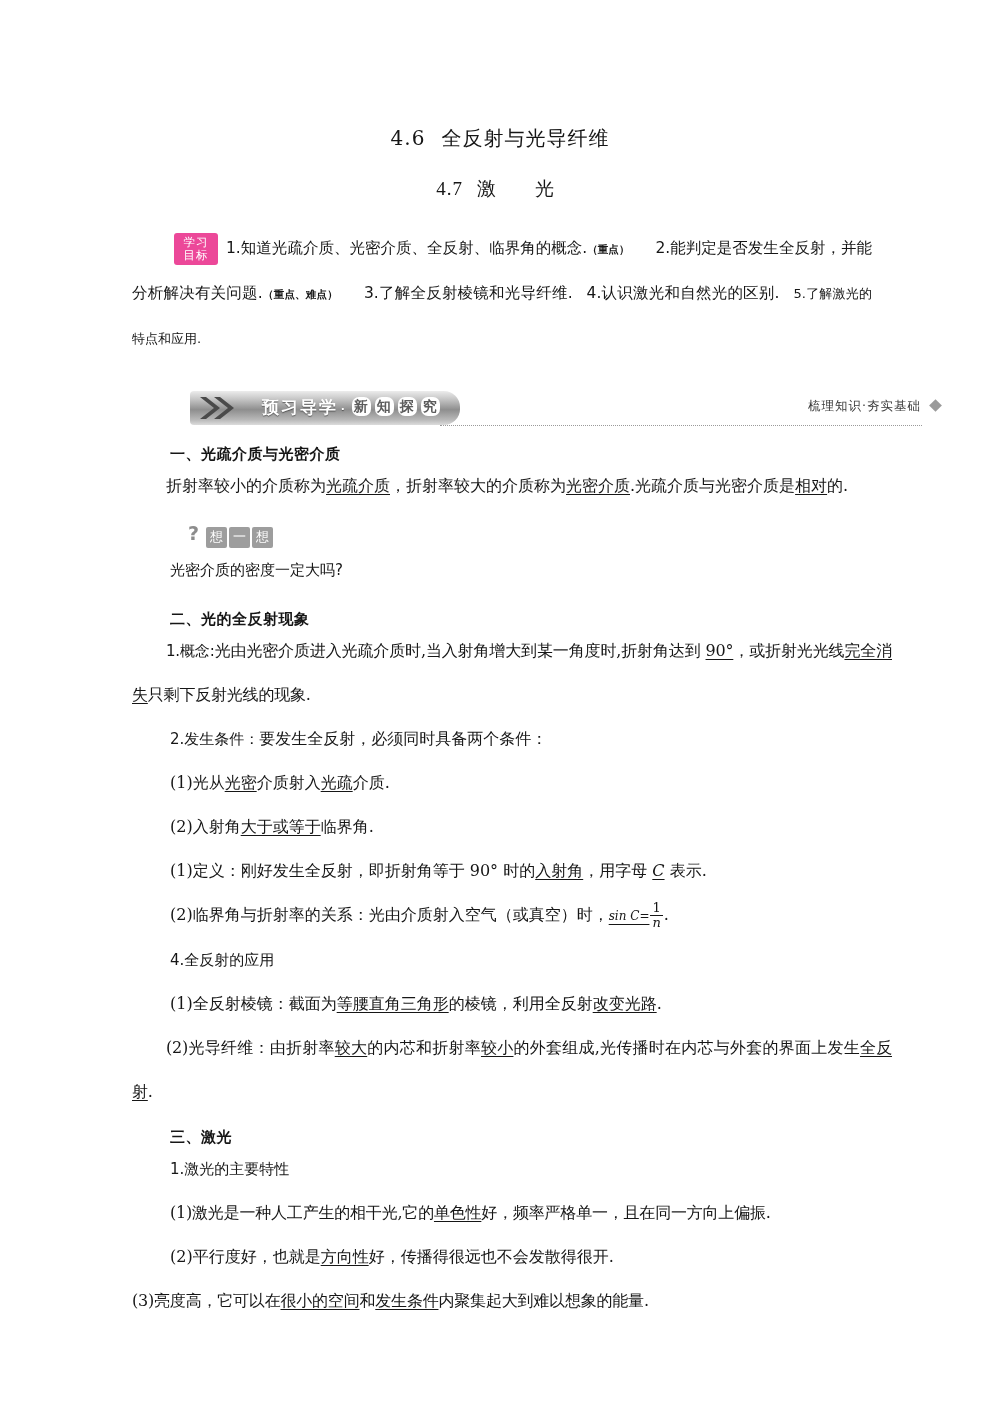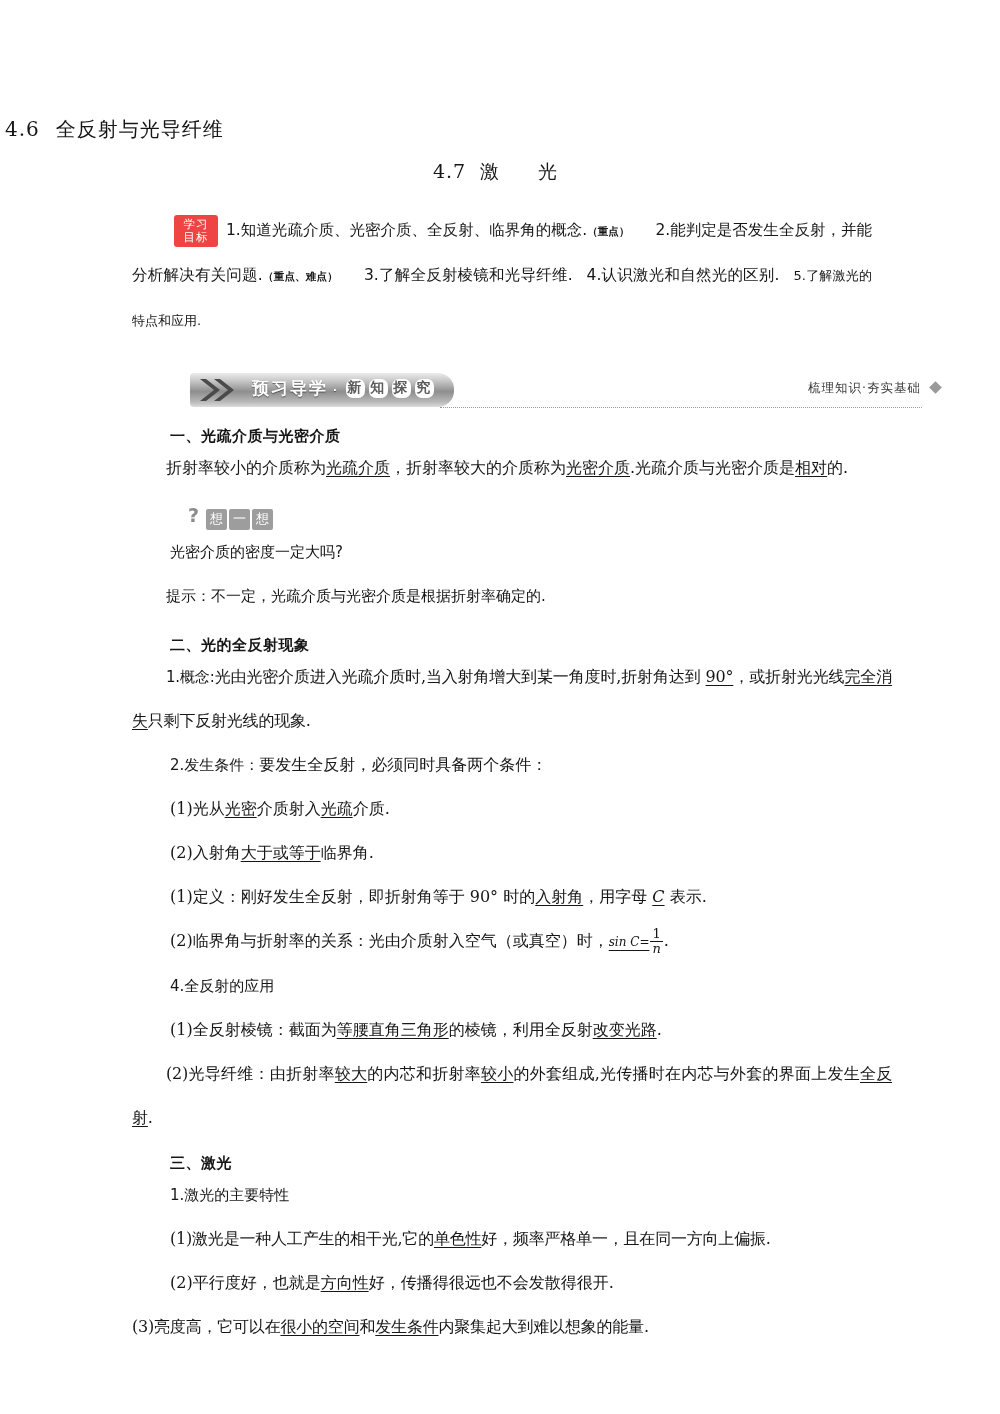--- a/index.html
+++ b/index.html
@@ -7,55 +7,56 @@
     width:1000px; height:1414px;
     background:#ffffff;
     font-family:"DejaVu Serif", serif;
     color:#161616;
     -webkit-font-smoothing:none;
   }
   .page { position:relative; width:1000px; height:1414px; box-sizing:border-box; }
 
   
   .chapter-title {
-    text-align:left;
+    text-align:center;
     font-family:"DejaVu Serif", serif;
     font-size:20px;
     letter-spacing:1px;
-    margin:5px;
+    margin:14px;
     padding-top:113px;
     line-height:1.1;
   }
   .chapter-title .num { margin-right:16px; }
   .chapter-title2 {
     text-align:center;
     font-size:19px;
     letter-spacing:1px;
     padding-top:16px;
     line-height:1.1;
+    font-family:Liberation Serif, serif;
   }
   .chapter-title2 .num { margin-right:14px; }
   .chapter-title2 .sp { letter-spacing:10px; }
 
   
   .obj-wrap {
     margin:26px 0 0 0;
     padding:0 128px 0 132px;
     font-family:"DejaVu Sans", sans-serif;
     font-size:15.5px;
     line-height:44px;
     text-align:justify;
   }
   .obj-badge {
     display:inline-block;
     vertical-align:-6px;
     width:40px;
     margin-right:8px;
     margin-left:42px;
-    background:#ef4444;
+    background:#ec4899;
     color:#ffffff;
     font-family:"DejaVu Sans", sans-serif;
     font-size:11.5px;
     line-height:13px;
     text-align:center;
     padding:3px 2px;
     border-radius:3px;
     letter-spacing:1px;
   }
   .obj-badge span { display:block; }
@@ -85,27 +86,28 @@
     box-sizing:border-box;
     vertical-align:top;
   }
   .chev {
     position:absolute; left:8px; top:4px;
     width:46px; height:26px;
   }
   .banner-text {
     display:inline-block;
     color:#ffffff;
-    font-family:Liberation Mono, monospace;
+    font-family:Liberation Sans, sans-serif;
     font-weight:bold;
     font-size:17px;
     line-height:34px;
     letter-spacing:2px;
     text-shadow:0 1px 1px rgba(0,0,0,.45);
     white-space:nowrap;
+    margin-left:10px;
   }
   .banner-text .dot { font-size:13px; padding:0 3px; }
   .box-ch {
     display:inline-block;
     background:#ffffff;
     color:#5c5c5c;
     border-radius:7px;
     font-size:14px;
     line-height:18px;
     width:19px; height:19px;
@@ -246,21 +248,20 @@
 
   <div class="content">
 
     <div class="h-sub">一、光疏介质与光密介质</div>
     <p class="p ind"><span>折射率较小的介质称为</span><span class="u">光疏介质</span><span>，折射率较大的介质称为</span><span class="u">光密介质</span><span>.光疏介质与光密介质是</span><span class="u">相对</span><span>的.</span></p>
 
     <div class="think">
       <span class="qmark">?</span><span class="tbox">想</span><span class="tbox">一</span><span class="tbox">想</span>
     </div>
     <p class="p" style="margin-left:38px;font-family:'DejaVu Sans',sans-serif;font-size:15px;">光密介质的密度一定大吗?</p>
-    <p class="p ind" style="font-family:'DejaVu Sans',sans-serif;font-size:15px;">提示：不一定，光疏介质与光密介质是根据折射率确定的.</p>
 
     <div class="h-sub">二、光的全反射现象</div>
     <p class="p ind compact"><span class="b">1.概念:</span><span>光由光密介质进入光疏介质时,当入射角增大到某一角度时,折射角达到</span> <span class="u">90°</span><span>，或折射光光线</span><span class="u">完全消失</span><span>只剩下反射光线的现象.</span></p>
 
     <p class="p" style="margin-left:38px;"><span class="b">2.发生条件：</span><span>要发生全反射，必须同时具备两个条件：</span></p>
 
     <p class="p" style="margin-left:38px;"><span>(1)光从</span><span class="u">光密</span><span>介质射入</span><span class="u">光疏</span><span>介质.</span></p>
 
     <p class="p" style="margin-left:38px;"><span>(2)入射角</span><span class="u">大于或等于</span><span>临界角.</span></p>
 

